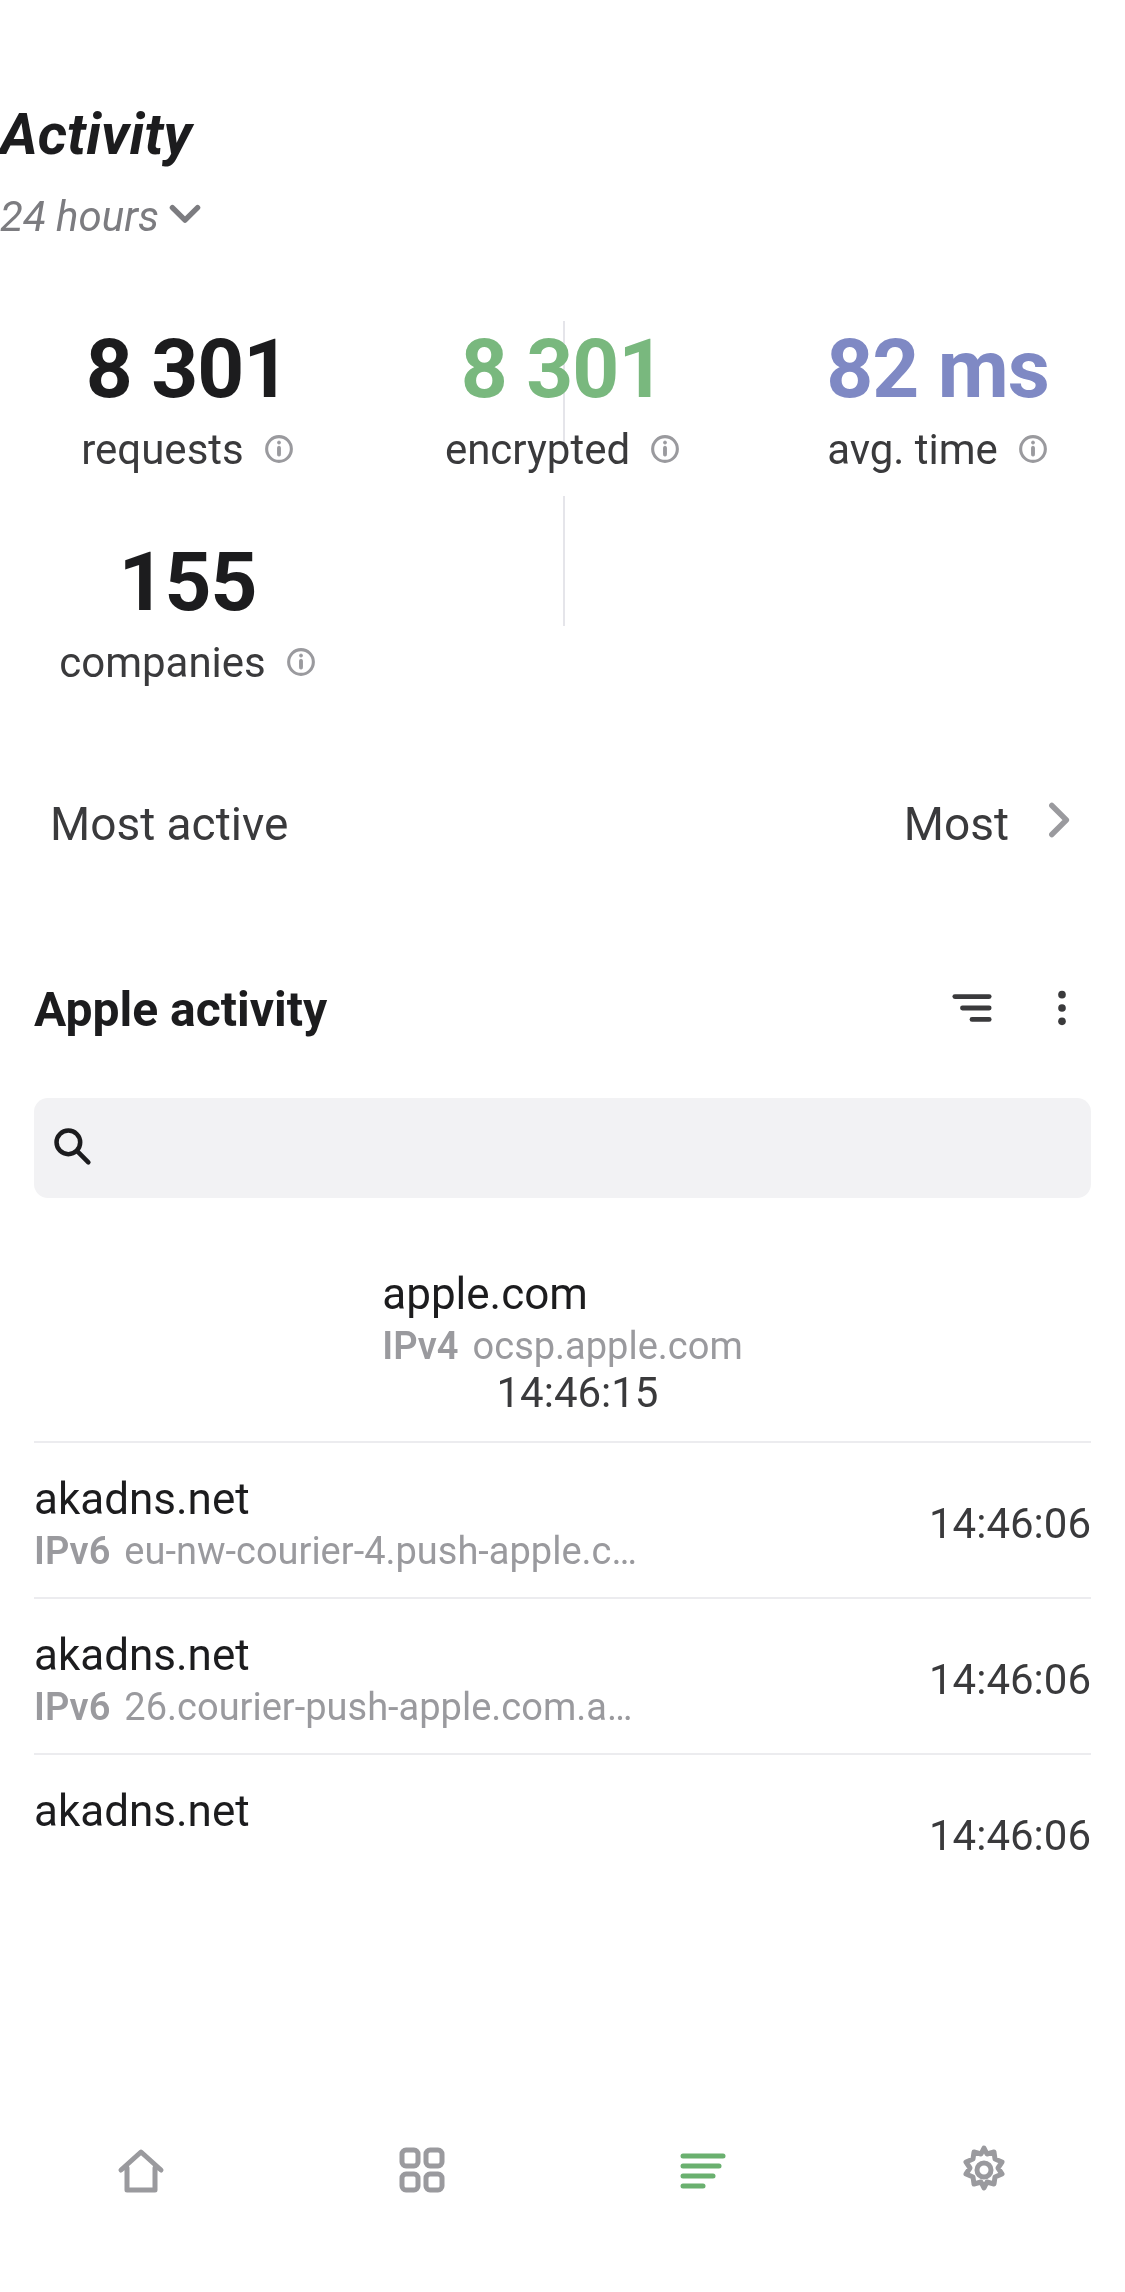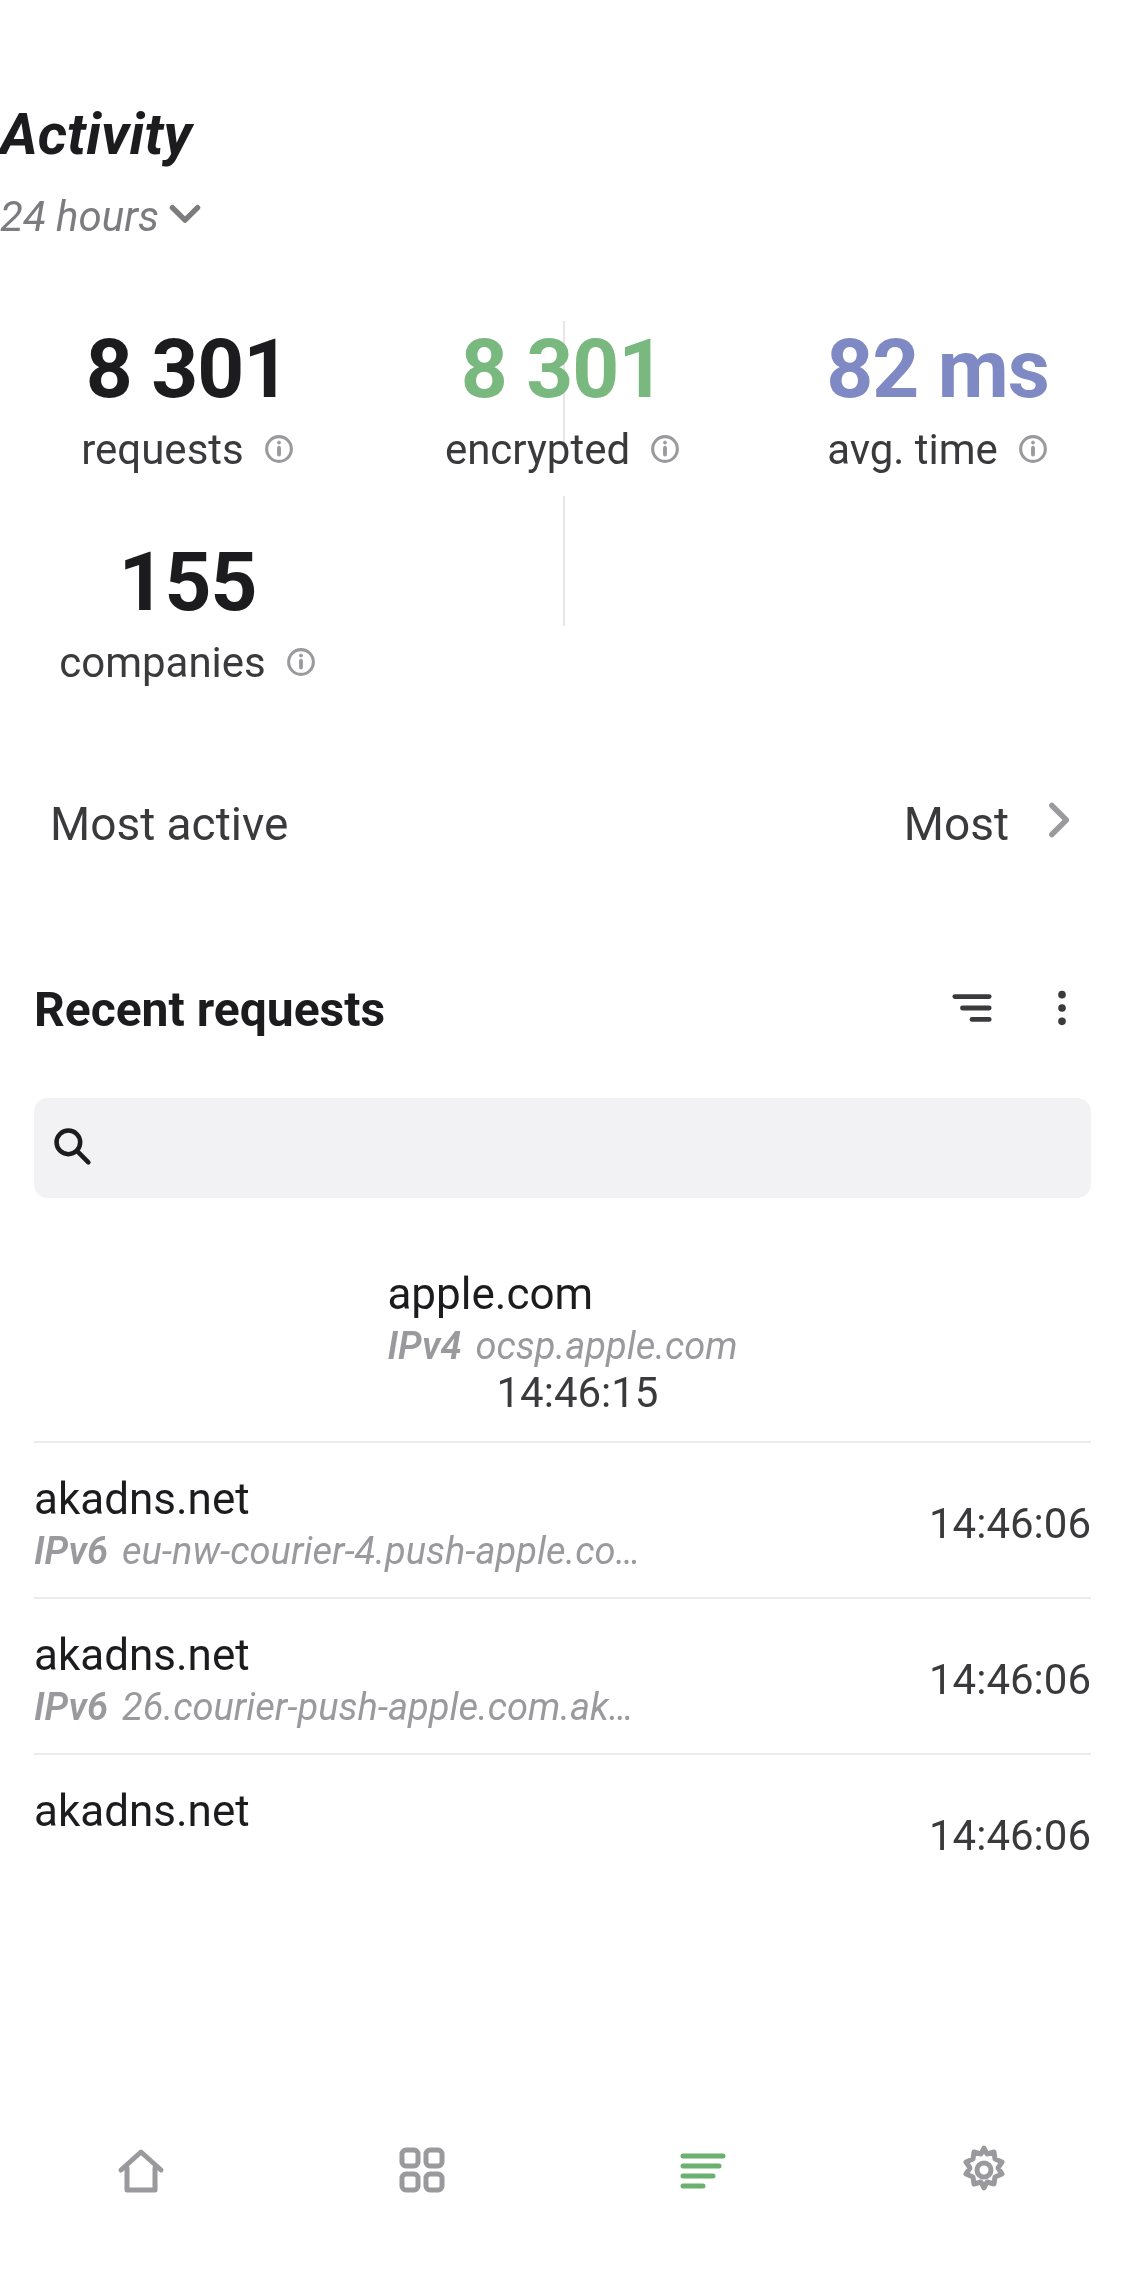--- a/index.html
+++ b/index.html
@@ -81,21 +81,21 @@
   
   .list { margin-top: 50px; }
   .row {
     display: flex; align-items: center; justify-content: space-between;
     padding: 30px 0 24px 0;
     border-bottom: 2px solid #ececef;
   }
   .row:first-child { padding-top: 20px; flex-direction: column; }
   .row .left { display: flex; flex-direction: column; min-width: 0; flex: 1; }
   .row .domain { font-size: 44px; font-weight: 400; color: #1c1c1e; }
-  .row .sub { font-size: 38px; margin-top: 4px; display: flex; gap: 14px; min-width: 0; font-style: italic; }
+  .row .sub { font-size: 38px; margin-top: 4px; display: flex; gap: 14px; min-width: 0; }
   .row .proto { color: #9a9a9e; font-weight: 600; flex-shrink: 0; }
   .row .host { color: #9a9a9e; white-space: nowrap; overflow: hidden; text-overflow: ellipsis; max-width: 520px; }
   .row .time { font-size: 42px; color: #3a3a3c; padding-left: 30px; white-space: nowrap; }
   .row.fade .sub { opacity: 0; }
 
   
   .tabbar {
     position: absolute; bottom: 0; left: 0; right: 0;
     height: 200px;
     background: #ffffff;
@@ -192,21 +192,21 @@
       <span>
         <svg class="chevron-right" viewBox="0 0 30 44">
             <path d="M6 6 L22 22 L6 38"></path>
           </svg>
       </span>
     </span>
   </div>
 
   <div class="recent">
     <div class="recent-header">
-      <div class="recent-title">Recent requests</div>
+      <div class="recent-title">Apple activity</div>
       <div class="recent-actions">
         <span>
           <svg class="filter-icon" viewBox="0 0 44 44">
             <line x1="4" y1="10" x2="40" y2="10"></line>
             <line x1="12" y1="22" x2="40" y2="22"></line>
             <line x1="22" y1="34" x2="40" y2="34"></line>
           </svg>
         </span>
         <span>
           <svg class="more-icon" viewBox="0 0 12 44">

